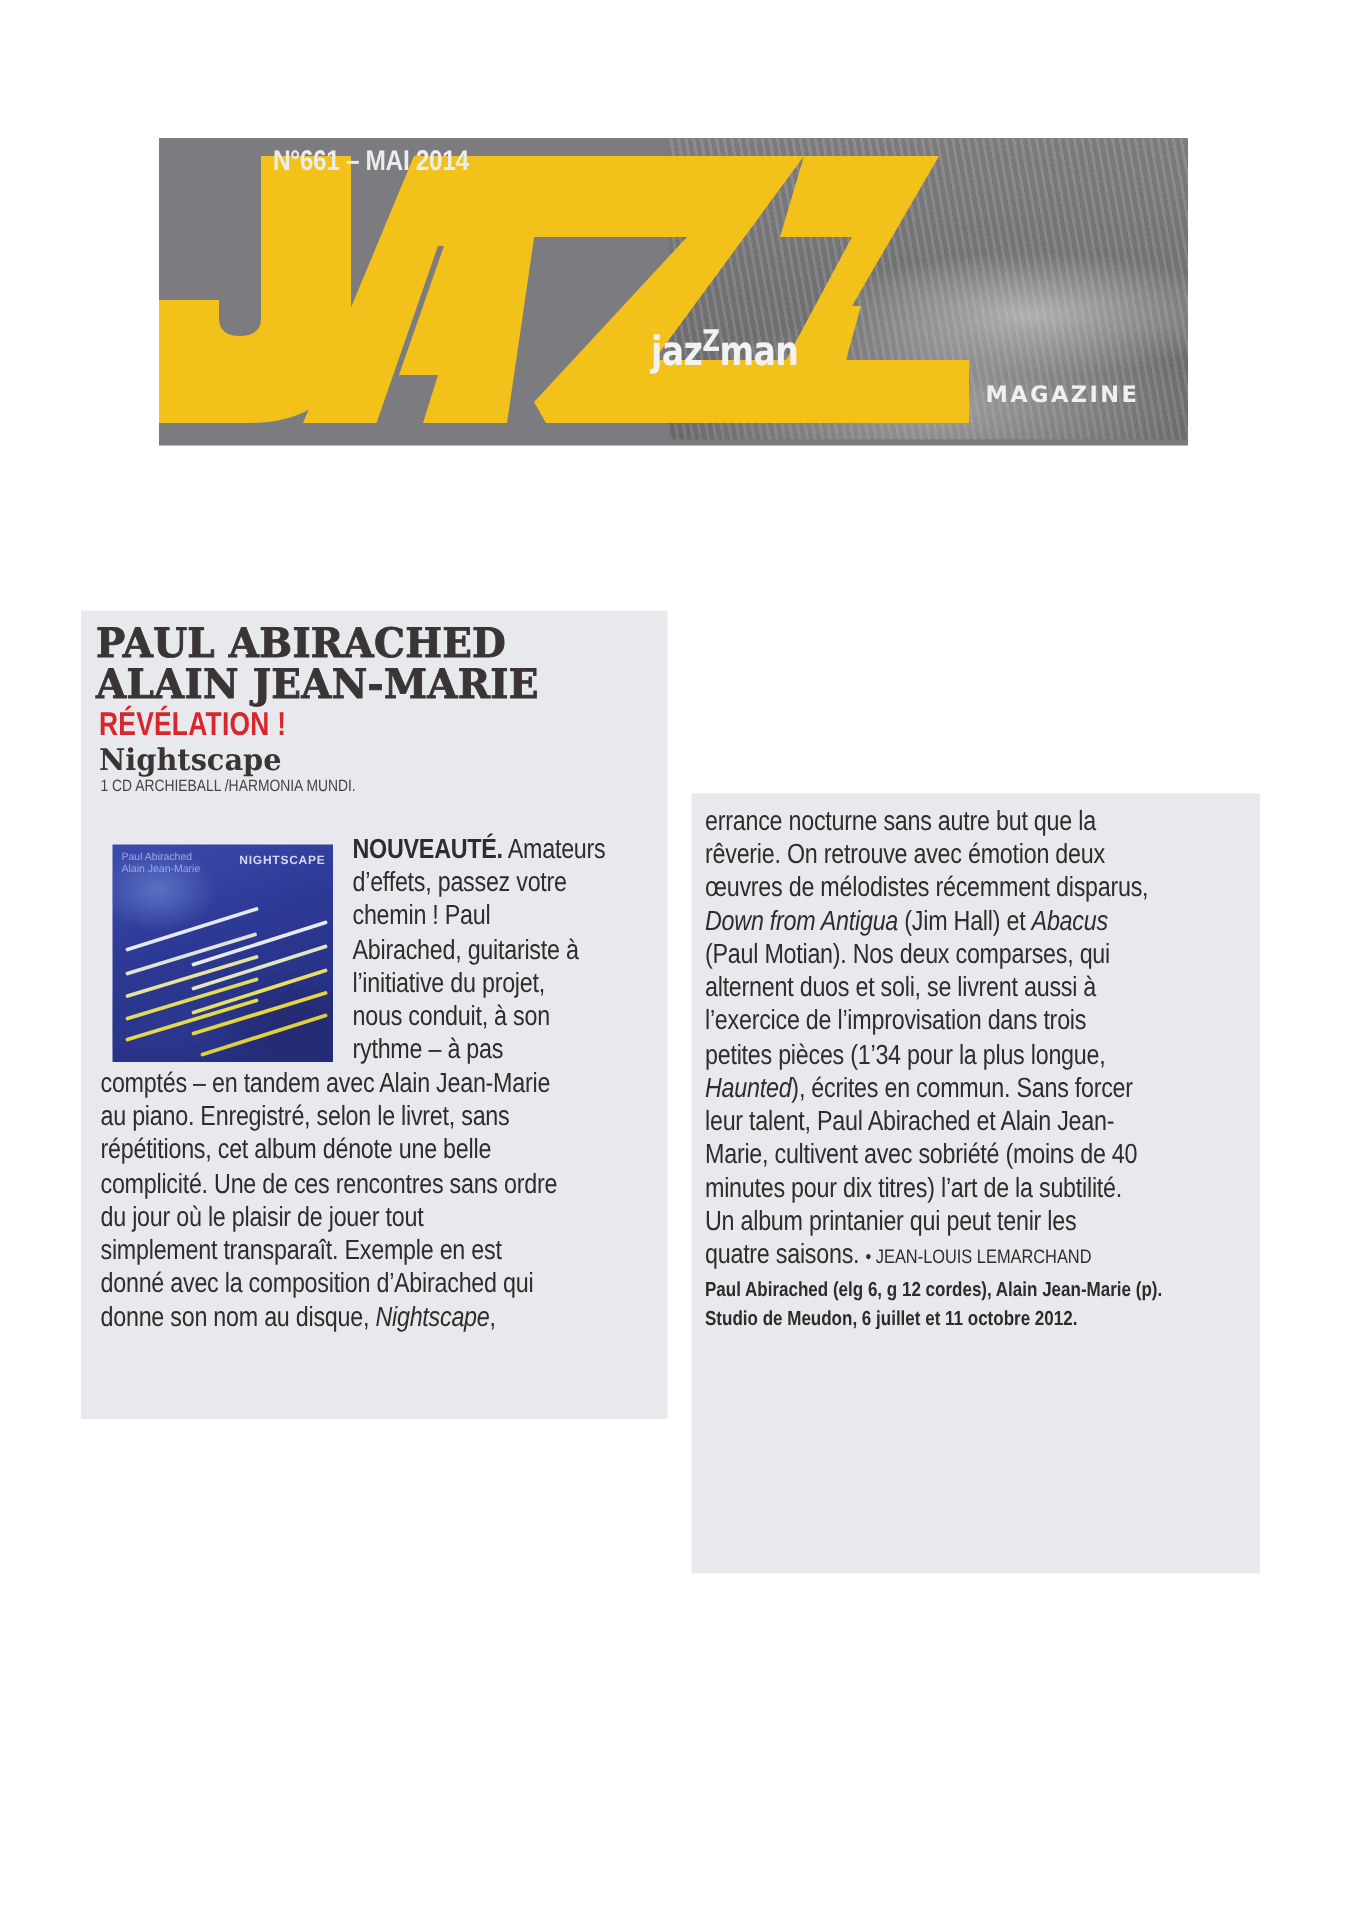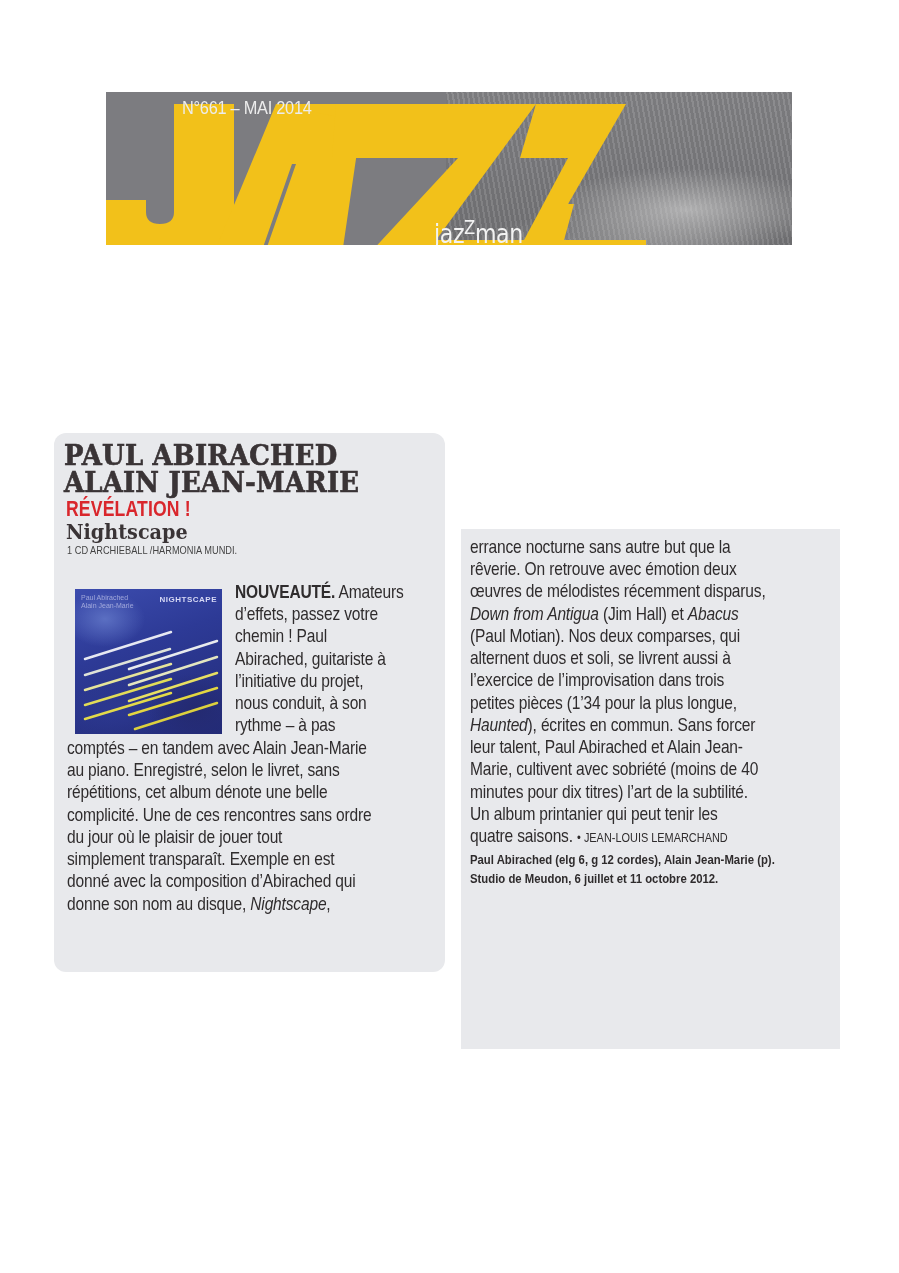--- a/index.html
+++ b/index.html
@@ -2,22 +2,22 @@
 <html><head>
 <meta charset="utf-8">
 <style>
   html, body { margin: 0; padding: 0; }
   body {
     width: 899px; height: 1273px; background: #ffffff; position: relative; overflow: hidden;
     font-family: "Liberation Sans", sans-serif; color: #2e2b2c;
   }
   
   .banner {
-    position: absolute; left: 106px; top: 92px; width: 686px; height: 153px;
-    background: #7c7c80; overflow: hidden;
+    position: absolute; left: 106px; top: 92px; width: 686px; height: 205px;
+    background: #7c7c80; overflow: hidden; font-weight: bold;
   }
   .banner .photo {
     position: absolute; left: 340px; top: 0; width: 346px; height: 201px;
     background:
       radial-gradient(ellipse 200px 60px at 240px 118px, rgba(210,210,210,0.65), rgba(150,150,150,0.0) 70%),
       radial-gradient(ellipse 260px 90px at 180px 180px, rgba(200,200,200,0.55), rgba(120,120,120,0) 70%),
       repeating-linear-gradient(80deg, rgba(255,255,255,0.08) 0 2px, rgba(0,0,0,0.06) 2px 5px),
       linear-gradient(180deg, #838386 0%, #7a7a7d 40%, #6e6e70 100%);
   }
   .banner svg.letters { position: absolute; left: 0; top: 0; }
@@ -32,21 +32,21 @@
     transform: scaleX(0.82); transform-origin: left top; white-space: nowrap;
   }
   .jazzman sup { font-size: 20px; vertical-align: 9px; }
   .magazine {
     position: absolute; left: 551px; top: 162px; color: #f0f0f0;
     font-family: "DejaVu Sans", sans-serif; font-size: 15px; letter-spacing: 1.6px; text-align: right;
   }
 
   
   .panel { position: absolute; background: #e8e9ec; }
-  .panel.left { left: 54px; top: 433px; width: 391px; height: 539px; border-radius: 12px; }
+  .panel.left { left: 54px; top: 407px; width: 391px; height: 539px; }
   .panel.right { left: 461px; top: 529px; width: 379px; height: 520px; }
 
   .artist {
     position: absolute; left: 10px; font-family: "DejaVu Serif", serif; font-weight: bold;
     font-size: 27px; color: #3a3436; letter-spacing: 0.2px; line-height: 1;
     transform: scaleX(0.96); transform-origin: left top; white-space: nowrap;
     -webkit-text-stroke: 0.6px #3a3436;
   }
   .artist.a1 { top: 9px; }
   .artist.a2 { top: 36px; }

